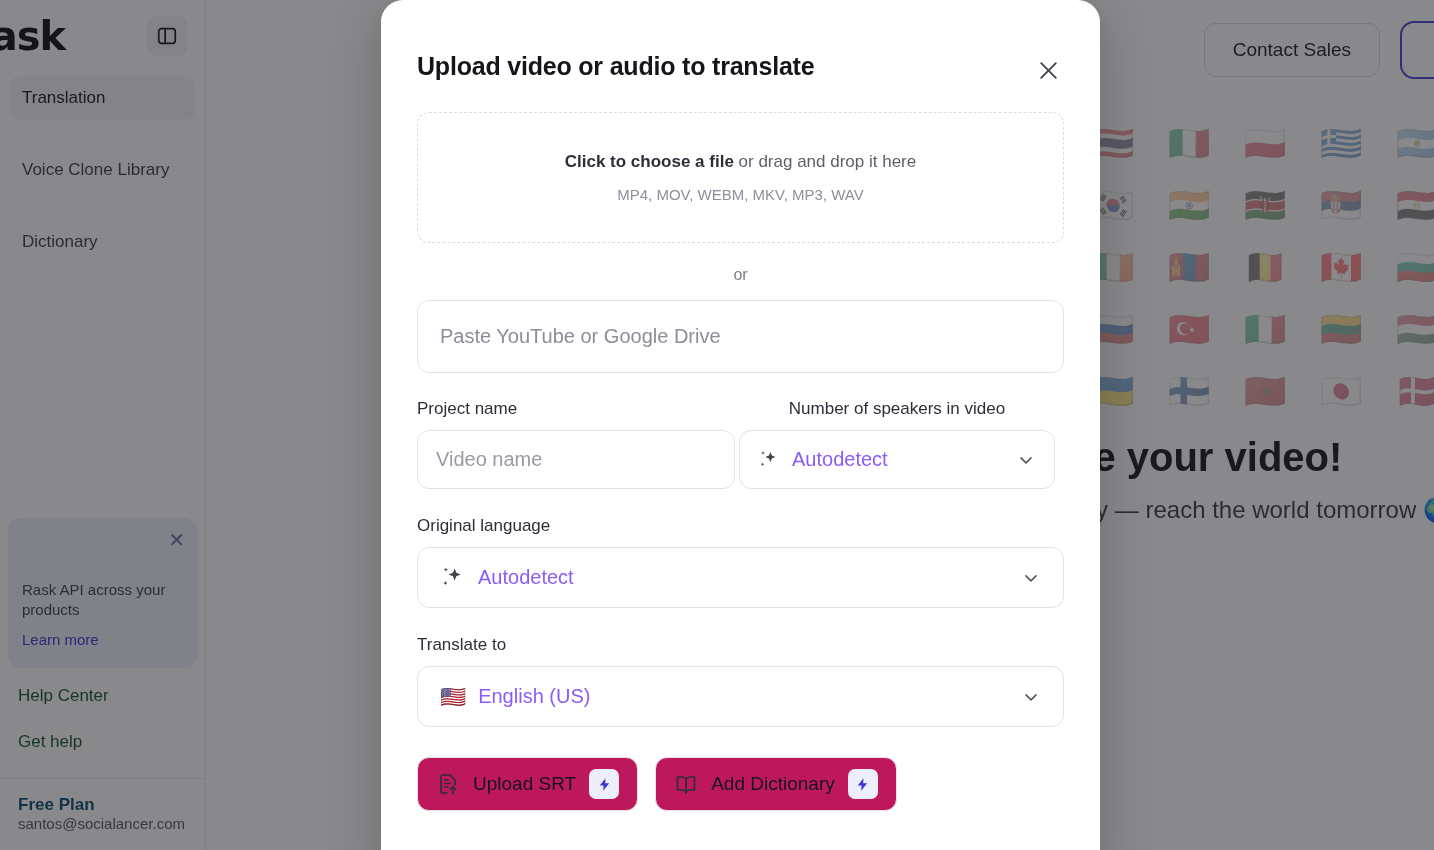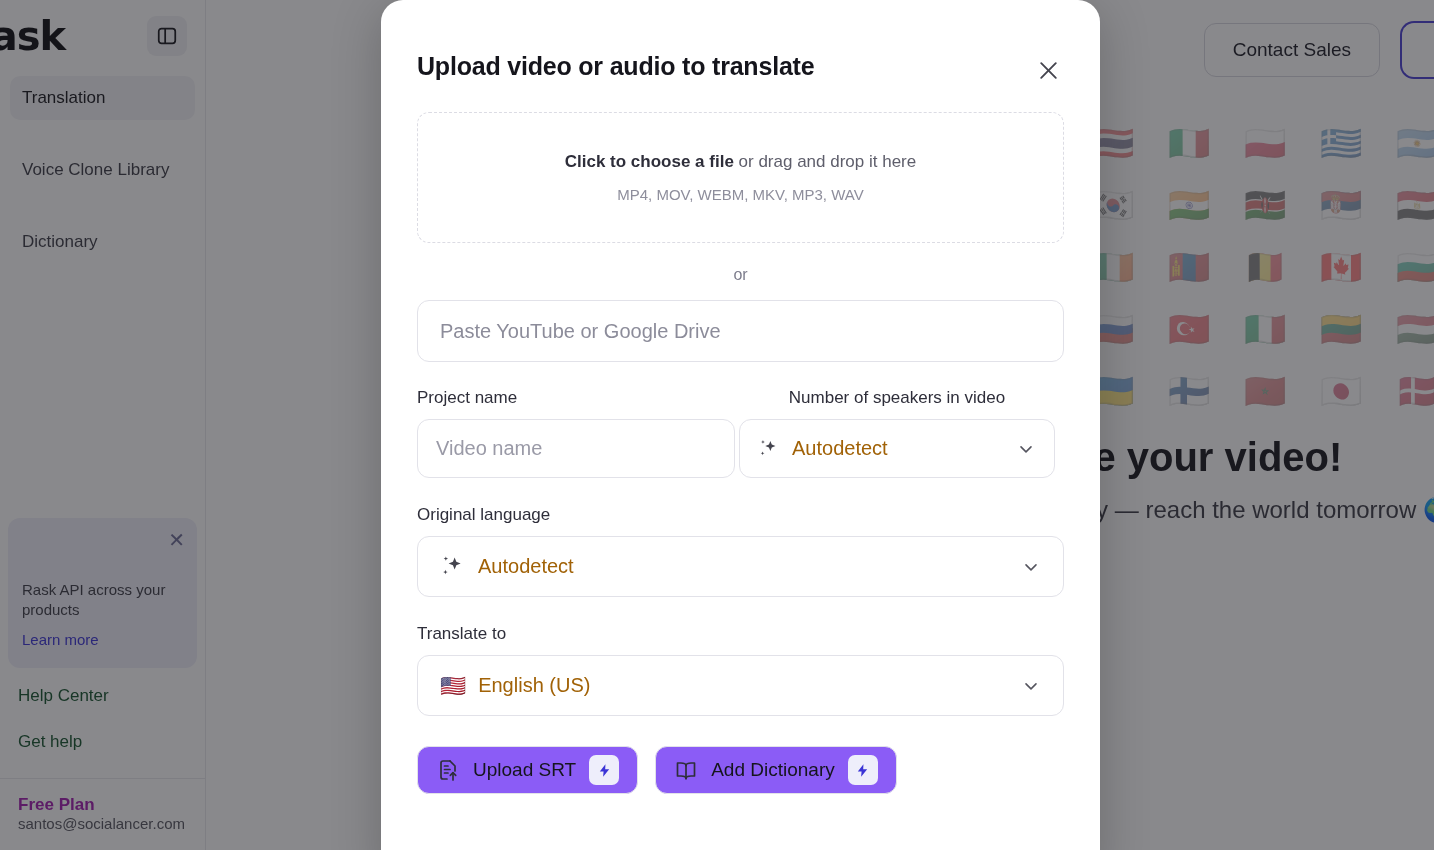--- a/index.html
+++ b/index.html
@@ -75,21 +75,21 @@
   }
   .sb-link {
     padding: 0 18px; margin-bottom: 26px;
     font-size: 17px; color: #14532d;
     white-space: nowrap;
   }
   .sb-account {
     border-top: 1px solid #e8e8ec;
     padding: 16px 18px 18px 18px;
   }
-  .sb-plan { font-size: 17px; font-weight: 700; color: #a21caf; white-space: nowrap;}
+  .sb-plan { font-size: 17px; font-weight: 700; color: #0c4a6e; white-space: nowrap;}
   .sb-email { font-size: 15px; color: #55555f; white-space: nowrap;}
 
   
   #topbar {
     position: absolute; left: 206px; top: 0; right: 0; height: 100px;
     display: flex; align-items: center; justify-content: flex-end;
     padding-right: 0px; gap: 20px;
   }
   .tb-btn-outline {
     height: 54px; padding: 0 28px;
@@ -172,21 +172,21 @@
   .dz-line2 { font-size: 15px; color: #8e8e9c; margin-top: 14px; }
 
   .or-row {
     text-align: center;
     font-size: 16px; color: #7d7d8c;
     margin-top: 23px;
   }
 
   .url-input {
     margin-top: 16px;
-    height: 62px;
+    height: 73px;
     border: 1px solid #e2e2e9;
     border-radius: 12px;
     display: flex; align-items: center;
     padding: 0 22px;
     font-size: 20px; color: #8c8c9a;
   }
 
   .two-col {
     display: flex; gap: 4px;
     margin-top: 26px;
@@ -200,40 +200,40 @@
   }
   .field-box {
     height: 59px;
     border: 1px solid #e2e2e9;
     border-radius: 12px;
     display: flex; align-items: center;
     padding: 0 18px;
     background: #fff;
   }
   .field-placeholder { font-size: 20px; color: #9a9aa7; }
-  .field-value { font-size: 20px; color: #a16207; }
+  .field-value { font-size: 20px; color: #8b5cf6; }
   .field-grow { flex: 1; display: flex; align-items: center; gap: 12px; }
   .chev { color: #55555f; flex: none; }
   .flag-emoji { font-size: 21px; line-height: 1; }
 
   .block { margin-top: 27px; }
   .field-box.full { height: 61px; padding: 0 22px; }
 
   .btn-row {
     display: flex; gap: 17px;
     margin-top: 30px;
   }
   .chip {
-    height: 48px;
+    height: 54px;
     border: 1px solid #e2e2e9;
     border-radius: 12px;
     display: flex; align-items: center;
     gap: 13px;
     padding: 0 18px;
-    background: #8b5cf6;
+    background: #be185d;
   }
   .chip-label { font-size: 19px; color: #15151c; }
   .bolt-badge {
     width: 30px; height: 30px;
     border-radius: 7px;
     background: #eeeefb;
     display: flex; align-items: center; justify-content: center;
     flex: none;
   }
   svg { display: block; }

